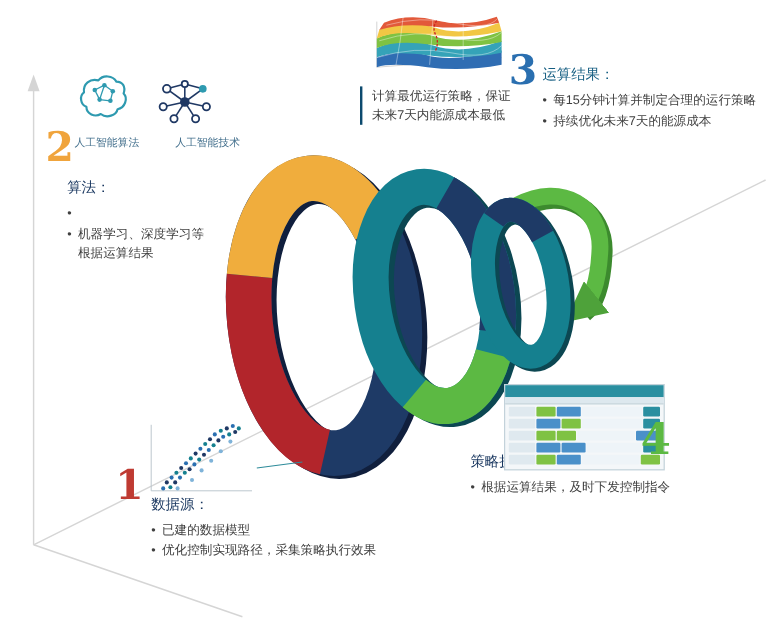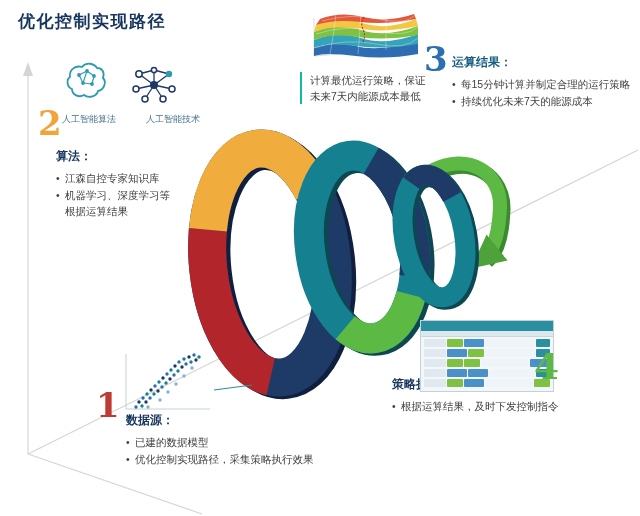--- a/index.html
+++ b/index.html
@@ -3,27 +3,27 @@
 <meta charset="utf-8">
 <style>
   *{margin:0;padding:0;box-sizing:border-box}
   html,body{background:#fff}
   .stage{position:relative;width:640px;height:516px;background:#fff;overflow:hidden;
          font-family:"Liberation Sans",sans-serif;color:#3f3f3f}
   .abs{position:absolute}
   .title{left:18px;top:10px;font-size:17px;font-weight:700;color:#17355e;letter-spacing:1.5px}
   .num{font-family:"DejaVu Serif",serif;font-weight:800;font-size:34px;line-height:1}
   .n1{color:#bf3a32}.n2{color:#f0a43c}.n3{color:#2a6fb0}.n4{color:#5cb943;font-size:36px}
-  .heading{font-size:12px;font-weight:700;color:#17355e;margin-bottom:5px}
+  .heading{font-size:12px;font-weight:400;color:#17355e;margin-bottom:5px}
   .h3{color:#155e82}
   .li{font-size:10.5px;line-height:16.5px;display:flex;white-space:nowrap}
   .dot{width:9px;flex:0 0 9px}
   .cont{padding-left:9px}
   .caption{font-size:9px;color:#45718e;display:flex;gap:30px;white-space:nowrap}
-  .note{border-left:2px solid #14b8a6;padding-left:8px;font-size:10.5px;line-height:16px;white-space:nowrap}
+  .note{border-left:2px solid #0c4a6e;padding-left:8px;font-size:10.5px;line-height:16px;white-space:nowrap}
   
   .dashboard{left:420px;top:320px;width:134px;height:72px;background:#f4f7f9;
              border:1px solid #c3d2da;z-index:2}
   .db-top{height:10px;background:#2a8fa0}
   .db-bar{height:6px;background:#dde8ee;border-bottom:1px solid #c9d6dd}
   .db-row{display:flex;gap:1px;height:8px;padding:0 3px;margin-top:2px}
   .db-row i{display:block;border-radius:1px}
   .ca{width:22px;background:#dfe9ef}.cg{width:16px;background:#7fc243}
   .cb{width:20px;background:#4a90c9}.cc{flex:1;background:#eef4f8}
   .ct{width:14px;background:#2a8fa0}
@@ -69,21 +69,20 @@
 
     <g transform="rotate(-10 434 236)" fill="none">
       <ellipse cx="437" cy="239" rx="30" ry="62" stroke="#0c4752" stroke-width="20"></ellipse>
       <ellipse cx="434" cy="236" rx="30" ry="62" stroke="#15808f" stroke-width="20"></ellipse>
       <ellipse cx="434" cy="236" rx="30" ry="62" stroke="#1e3a66" stroke-width="20" pathLength="100" stroke-dasharray="18 82" stroke-dashoffset="30"></ellipse>
     </g>
 
     <line x1="214" y1="390" x2="252" y2="385" stroke="#2e8b9a" stroke-width="1"></line>
   </svg>
 
-  <div class="abs title">优化控制实现路径</div>
 
   <svg class="abs" style="left:64px;top:60px" width="46" height="42" viewBox="0 0 46 42">
     <path d="M33 8 C30 3 22 2 18 7 C11 5 5 10 6 17 C2 20 3 27 8 29 C8 35 15 38 20 35 C25 39 33 36 34 31 C40 30 43 22 39 18 C41 12 38 8 33 8 Z" fill="none" stroke="#2e9ab0" stroke-width="1.8" stroke-linejoin="round"></path>
     <g stroke="#2e9ab0" stroke-width="1.1">
       <line x1="15" y1="15" x2="23" y2="11"></line>
         <line x1="23" y1="11" x2="30" y2="16"></line>
       <line x1="15" y1="15" x2="19" y2="23"></line>
         <line x1="19" y1="23" x2="28" y2="24"></line>
       <line x1="23" y1="11" x2="19" y2="23"></line>
         <line x1="30" y1="16" x2="28" y2="24"></line>
@@ -125,21 +124,20 @@
 
   <div class="abs caption" style="left:62px;top:113px">
     <span>人工智能算法</span>
     <span>人工智能技术</span>
   </div>
 
   <div class="abs" style="left:56px;top:148px">
     <div class="heading">算法：</div>
     <div class="li">
       <span class="dot">•</span>
-      <span>江森自控专家知识库</span>
     </div>
     <div class="li">
       <span class="dot">•</span>
       <span>机器学习、深度学习等</span>
     </div>
     <div class="li cont">
       <span>根据运算结果</span>
     </div>
   </div>
 

